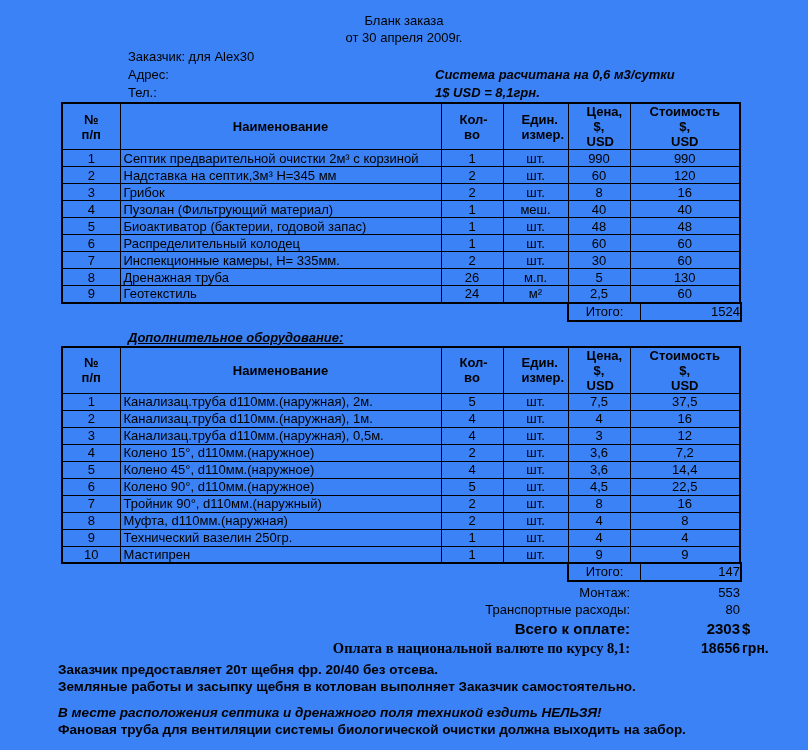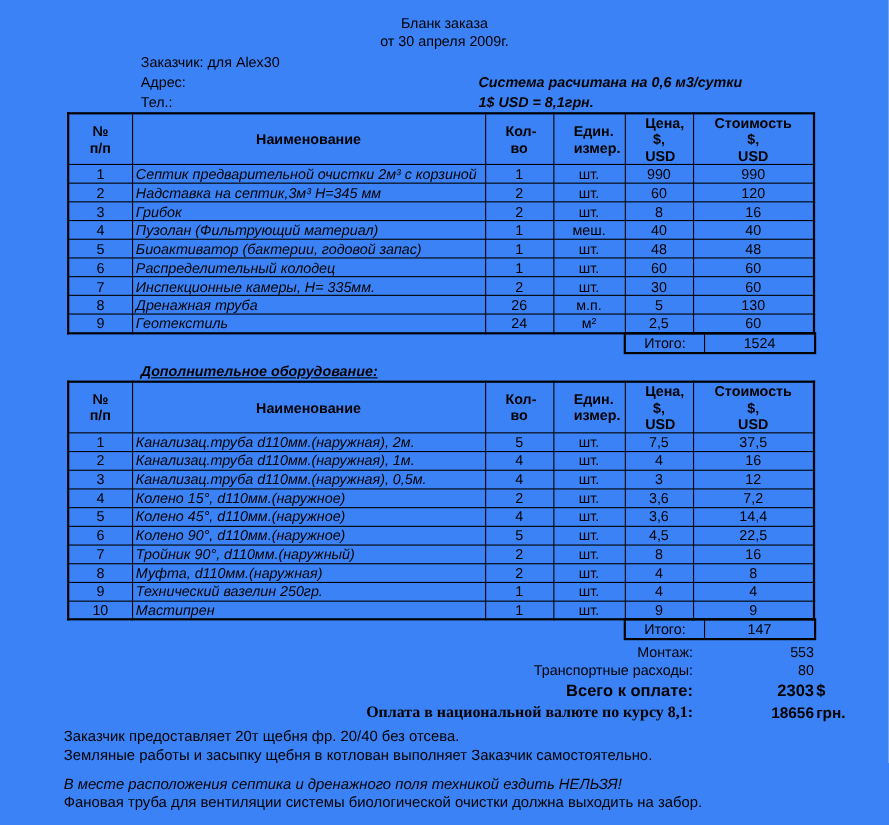--- a/index.html
+++ b/index.html
@@ -44,40 +44,40 @@
     padding:0 18px;
   }
   table.eq td {
     height:17px;
     padding:0 3px;
     text-align:center;
     vertical-align:middle;
     line-height:15px;
     white-space:nowrap;
   }
-  table.eq td.c-name { text-align:left;font-style:italic; }
+  table.eq td.c-name { text-align:left; }
   .col-num{width:58px}.col-name{width:321px}.col-qty{width:62px}
   .col-unit{width:65px}.col-price{width:62px}.col-cost{width:110px}
   .itogo {
     margin-left:567px;
     width:175px; height:20px;
     border:2px solid #000;
     display:flex; align-items:center;
     margin-top:-2px;
   }
   .itogo-label { width:72px; border-right:1px solid #000; text-align:center; height:100%; line-height:16px; }
-  .itogo-value { flex:1; text-align:center; line-height:16px; }
+  .itogo-value { flex:1; text-align:right; line-height:16px; }
   .sumrow { position:relative; height:17px; line-height:17px; }
   .sum-label { position:absolute; left:0; width:630px; text-align:right; }
   .sum-value { position:absolute; left:630px; width:110px; text-align:right; }
   .sum-cur   { position:absolute; left:742px; }
   .sumrow.big { height:21px; line-height:21px; font-weight:bold; font-size:15px; }
   .sumrow.nat { height:19px; line-height:19px; font-weight:bold; font-size:14px; }
   .sumrow.nat .sum-label { font-family:"Liberation Serif","DejaVu Serif",serif; font-size:14.5px; }
-  .notes { margin-left:58px; margin-top:3px; font-weight:normal; font-size:13.5px; }
+  .notes { margin-left:58px; margin-top:3px; font-weight:bold; font-size:13.5px; }
   .note-line { height:17px; line-height:17px; }
   .note-gap { height:9px; }
   .note-italic { font-style:italic; }
 </style>
 </head>
 <body>
 
 <div class="page">
 
   <div class="title">Бланк заказа</div>

